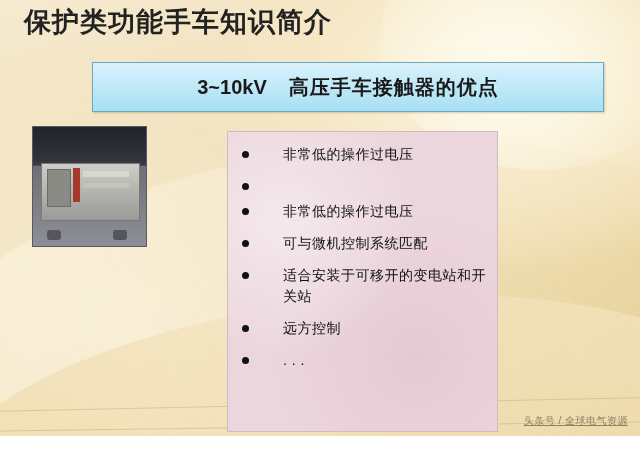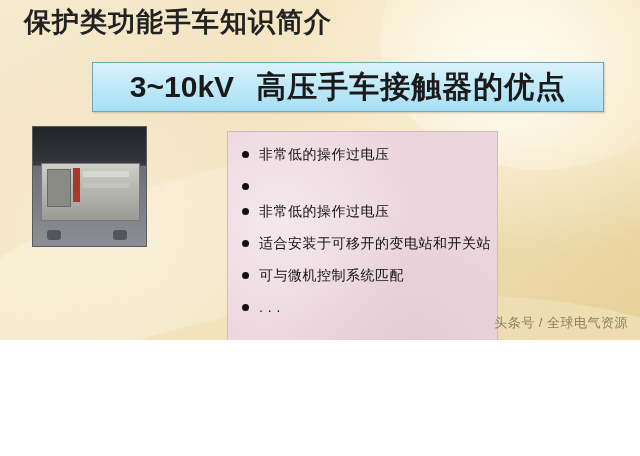--- a/index.html
+++ b/index.html
@@ -8,21 +8,21 @@
   }
   body {
     width: 640px;
     height: 456px;
     overflow: hidden;
     font-family: "Liberation Sans", sans-serif;
   }
   #slide {
     position: relative;
     width: 640px;
-    height: 340px;
+    height: 436px;
     background: #f2e4c0;
     overflow: hidden;
   }
   
   .bg-base {
     position: absolute;
     inset: 0;
     background:
       radial-gradient(ellipse 420px 260px at 78% 18%, #fdf6e2 0%, #f6e8c6 45%, rgba(246,232,198,0) 75%),
       radial-gradient(ellipse 520px 360px at 18% 72%, #f7ecd2 0%, rgba(247,236,210,0) 70%),
@@ -86,21 +86,21 @@
     width: 510px;
     height: 48px;
     background: linear-gradient(180deg, #d9f2fb 0%, #bfe9f8 50%, #a8dff4 100%);
     border: 1px solid #6fa8bd;
     box-shadow: 1px 1px 2px rgba(0,0,0,0.18);
     display: flex;
     align-items: center;
     justify-content: center;
   }
   .banner-text {
-    font-size: 30px;
+    font-size: 20px;
     font-weight: bold;
     color: #1a1a1a;
     white-space: nowrap;
     letter-spacing: 1px;
   }
   .banner-text .kv { letter-spacing: 0px; }
   .banner-gap { display: inline-block; width: 22px; }
 
   
   .photo {
@@ -206,31 +206,33 @@
     border-radius: 50%;
     background: #111111;
     margin-top: 7px;
     margin-right: 10px;
   }
   .bullet-text {
     font-size: 14px;
     color: #111111;
     line-height: 21px;
     letter-spacing: 0.5px;
+    margin-left: 24px;
   }
   .bullet-row.b1 .bullet-text { font-size: 14px; }
 
   
   .watermark {
     position: absolute;
     right: 12px;
     bottom: 8px;
-    font-size: 13px;
+    font-size: 10px;
     color: #8e7f63;
     letter-spacing: 0.5px;
+    text-decoration: underline;
   }
 </style>
 </head>
 <body>
 
 <div id="slide">
 
   <div class="bg-base"></div>
   <div class="bg-swoosh1"></div>
   <div class="bg-swoosh2"></div>
@@ -265,25 +267,29 @@
       </div>
       <div class="bullet-row">
         <span class="bullet-dot"></span>
       </div>
       <div class="bullet-row">
         <span class="bullet-dot"></span>
         <span class="bullet-text">非常低的操作过电压</span>
       </div>
       <div class="bullet-row">
         <span class="bullet-dot"></span>
+        <span class="bullet-text">可与微机控制系统匹配</span>
+      </div>
+      <div class="bullet-row">
+        <span class="bullet-dot"></span>
         <span class="bullet-text">适合安装于可移开的变电站和开关站</span>
       </div>
       <div class="bullet-row">
         <span class="bullet-dot"></span>
-        <span class="bullet-text">可与微机控制系统匹配</span>
+        <span class="bullet-text">远方控制</span>
       </div>
       <div class="bullet-row">
         <span class="bullet-dot"></span>
         <span class="bullet-text">. . .</span>
       </div>
     </div>
   </div>
 
   <div class="watermark">头条号 / 全球电气资源</div>
 

